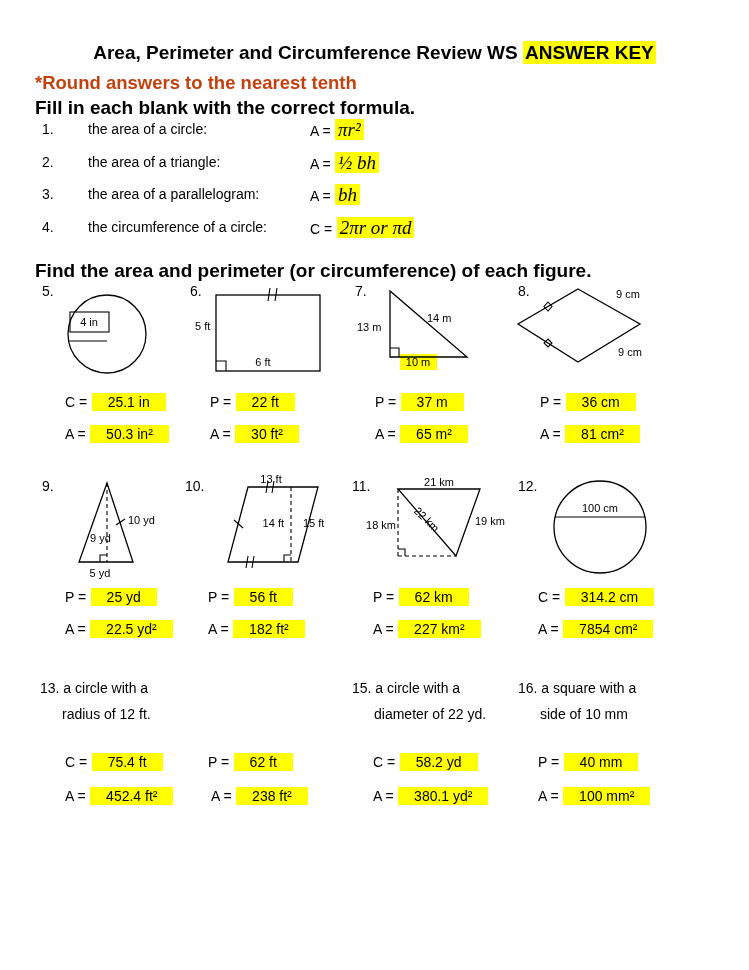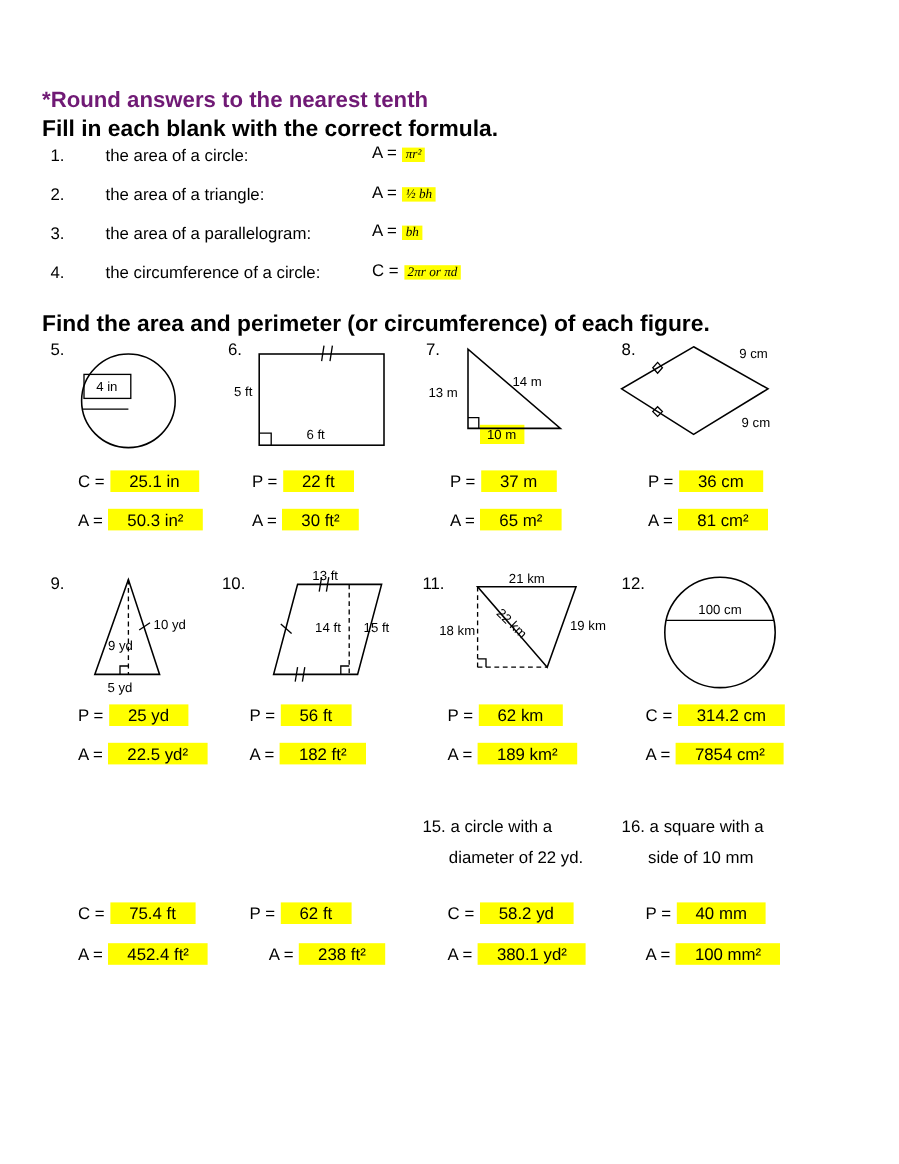--- a/index.html
+++ b/index.html
@@ -7,42 +7,46 @@
   .page {
     position:relative; width:749px; height:970px; background:#ffffff;
     font-family:"Liberation Sans", sans-serif; color:#000; overflow:hidden;
   }
   .abs { position:absolute; }
   .title {
     top:42px; left:0; width:749px; text-align:center;
     font-weight:bold; font-size:19px;
   }
   .hl { background:#ffff00; padding:1px 2px; }
-  .subtitle { top:72px; left:35px; font-size:18.5px; font-weight:bold; color:#701a75; }
+  .subtitle { top:72px; left:35px; font-size:18.5px; font-weight:bold; color:#c2410c; }
   .instr { font-weight:bold; font-size:19px; }
   .fnum, .fprompt, .formula-lhs, .ans-label { font-size:14px; }
   .formula-val {
     font-family:"Liberation Serif", serif; font-style:italic;
-    font-size:11px; background:#ffff00; padding:0 3px;
+    font-size:19px; background:#ffff00; padding:0 3px;
   }
   .ans .val { background:#ffff00; padding:1px 16px; font-size:14px; }
   .wp { font-size:14px; line-height:26px; }
   .wp-cont { margin-left:22px; }
   svg { overflow:visible; }
   svg text { font-family:"Liberation Sans", sans-serif; font-size:11px; fill:#000; font-style:normal; }
   .shape { fill:none; stroke:#000; stroke-width:1.3; }
   .thin  { fill:none; stroke:#000; stroke-width:1.1; }
   .dash  { fill:none; stroke:#000; stroke-width:1.1; stroke-dasharray:4 3; }
   .hlrect{ fill:#ffff00; stroke:none; }
 </style>
 </head>
 <body>
 
 <div class="page">
 
+  <div class="abs title">
+    <span>Area, Perimeter and Circumference Review WS</span>
+    <span class="hl">ANSWER KEY</span>
+  </div>
   <div class="abs subtitle">*Round answers to the nearest tenth</div>
   <div class="abs instr" style="top:97px;left:35px">Fill in each blank with the correct formula.</div>
 
   <div class="abs fnum" style="top:121px;left:42px">1.</div>
   <div class="abs fprompt" style="top:121px;left:88px">the area of a circle:</div>
   <div class="abs" style="top:119px;left:310px">
     <span class="formula-lhs">A =</span>
     <span class="formula-val">πr²</span>
   </div>
 
@@ -201,31 +205,35 @@
   <div class="abs ans" style="top:620px;left:208px">
     <span class="ans-label">A =</span>
     <span class="val">182 ft²</span>
   </div>
   <div class="abs ans" style="top:588px;left:373px">
     <span class="ans-label">P =</span>
     <span class="val">62 km</span>
   </div>
   <div class="abs ans" style="top:620px;left:373px">
     <span class="ans-label">A =</span>
-    <span class="val">189 km²</span>
+    <span class="val">227 km²</span>
   </div>
   <div class="abs ans" style="top:588px;left:538px">
     <span class="ans-label">C =</span>
     <span class="val">314.2 cm</span>
   </div>
   <div class="abs ans" style="top:620px;left:538px">
     <span class="ans-label">A =</span>
     <span class="val">7854 cm²</span>
   </div>
 
+  <div class="abs wp" style="top:675px;left:40px">
+    <div>13. a circle with a</div>
+    <div class="wp-cont">radius of 12 ft.</div>
+  </div>
   <div class="abs wp" style="top:675px;left:352px">
     <div>15. a circle with a</div>
     <div class="wp-cont">diameter of 22 yd.</div>
   </div>
   <div class="abs wp" style="top:675px;left:518px">
     <div>16. a square with a</div>
     <div class="wp-cont">side of 10 mm</div>
   </div>
 
   <div class="abs ans" style="top:753px;left:65px">
@@ -233,21 +241,21 @@
     <span class="val">75.4 ft</span>
   </div>
   <div class="abs ans" style="top:787px;left:65px">
     <span class="ans-label">A =</span>
     <span class="val">452.4 ft²</span>
   </div>
   <div class="abs ans" style="top:753px;left:208px">
     <span class="ans-label">P =</span>
     <span class="val">62 ft</span>
   </div>
-  <div class="abs ans" style="top:787px;left:224px">
+  <div class="abs ans" style="top:787px;left:211px">
     <span class="ans-label">A =</span>
     <span class="val">238 ft²</span>
   </div>
   <div class="abs ans" style="top:753px;left:373px">
     <span class="ans-label">C =</span>
     <span class="val">58.2 yd</span>
   </div>
   <div class="abs ans" style="top:787px;left:373px">
     <span class="ans-label">A =</span>
     <span class="val">380.1 yd²</span>

